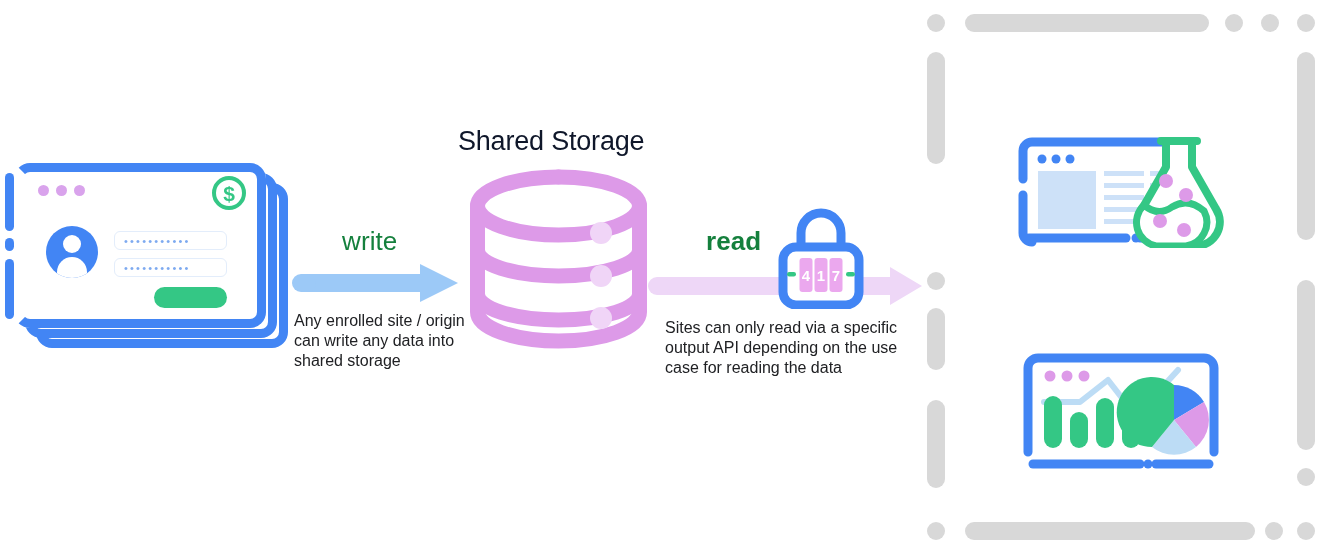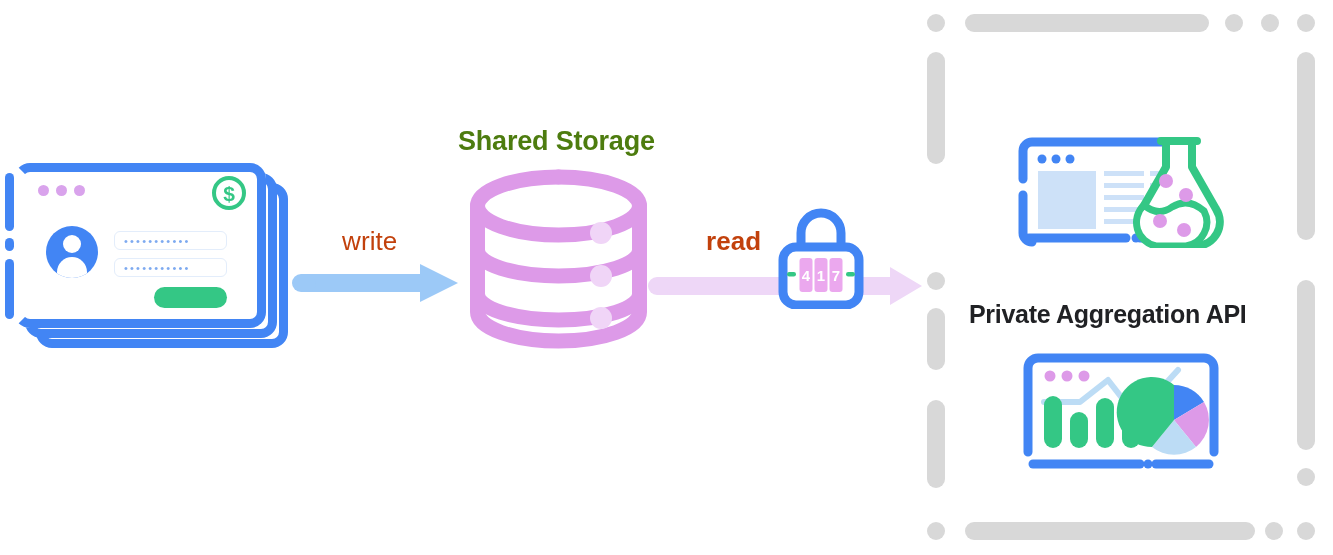--- a/index.html
+++ b/index.html
@@ -95,37 +95,37 @@
   #input-user { top: 68px; }
   #input-pass { top: 95px; }
   #submit-button {
     position: absolute; left: 140px; top: 124px;
     width: 73px; height: 21px; border-radius: 11px; background: #34c785;
   }
 
   
   .arrow-label {
     position: absolute;
-    font-size: 26px; color: #c2410c; letter-spacing: .1px;
+    font-size: 26px; color: #15803d; letter-spacing: .1px;
   }
   #label-write { left: 342px; top: 226px; }
   #label-read  { left: 706px; top: 226px; font-weight: bold; }
 
   .caption {
     position: absolute;
     font-size: 16px; line-height: 20px; color: #202124;
     white-space: pre-line;
   }
   #caption-write { left: 294px; top: 311px; width: 180px; }
   #caption-read  { left: 665px; top: 318px; width: 240px; }
 
   
   #shared-storage-title {
     position: absolute; left: 458px; top: 126px;
-    font-size: 27px; font-weight: 700; color: #4d7c0f; letter-spacing: -.2px;
+    font-size: 27px; font-weight: 400; color: #0f172a; letter-spacing: -.2px;
   }
 
   
   #lock-icon { position: absolute; left: 777px; top: 203px; }
 
   
   #output-panel { position: absolute; left: 913px; top: 0px; width: 420px; height: 555px; }
   .gdash { position: absolute; background: #d8d8d8; }
   .gdot  { position: absolute; background: #d8d8d8; width: 18px; height: 18px; border-radius: 50%; }
 
@@ -175,20 +175,21 @@
     </div>
   </div>
 
   <div class="abs" style="left:292px; top:262px;">
     <svg width="168" height="42" viewBox="0 0 168 42">
       <path d="M10 12 H128 V2 L166 21 L128 40 V30 H10 a10 10 0 0 1 0 -18 Z" fill="#9cc9f7"></path>
       <rect x="0" y="12" width="24" height="18" rx="9" fill="#9cc9f7"></rect>
     </svg>
   </div>
   <div id="label-write" class="arrow-label">write</div>
+  <div id="caption-write" class="caption">Any enrolled site / origin can write any data into shared storage</div>
 
   <div id="shared-storage-title">Shared Storage</div>
 
   <div class="abs" style="left:466px; top:166px;">
     <svg width="185" height="185" viewBox="0 0 185 185">
       <g fill="none" stroke="#dd9ae8" stroke-width="15" stroke-linecap="round">
 
         <path d="M92.5 11 A 81 29 0 0 0 11.5 40"></path>
         <path d="M92.5 11 A 81 29 0 0 1 173.5 40"></path>
         <path d="M11.5 40 A 81 29 0 0 0 173.5 40"></path>
@@ -204,20 +205,21 @@
     </svg>
   </div>
 
   <div class="abs" style="left:648px; top:267px;">
     <svg width="276" height="38" viewBox="0 0 276 38">
       <path d="M10 10 H242 V0 L274 19 L242 38 V28 H10 a10 10 0 0 1 0 -18 Z" fill="#eed7f7"></path>
       <rect x="0" y="10" width="22" height="18" rx="9" fill="#eed7f7"></rect>
     </svg>
   </div>
   <div id="label-read" class="arrow-label">read</div>
+  <div id="caption-read" class="caption">Sites can only read via a specific output API depending on the use case for reading the data</div>
 
   <div id="lock-icon">
     <svg width="88" height="106" viewBox="0 0 88 106">
 
       <path d="M24 48 V30 a20 20 0 0 1 40 0 V48" fill="none" stroke="#4285f4" stroke-width="9"></path>
 
       <rect x="6" y="44" width="76" height="58" rx="13" fill="#ffffff" stroke="#4285f4" stroke-width="9"></rect>
 
       <g>
         <rect x="22.5" y="55" width="13" height="34" rx="3" fill="#eba8ee"></rect>
@@ -290,21 +292,20 @@
 
       <path d="M147 8 h36 M152 8 v26 L128 76 a24 24 0 0 0 20 37 h34 a24 24 0 0 0 20 -37 L178 34 V8" fill="#ffffff" stroke="#34c785" stroke-width="8" stroke-linejoin="round" stroke-linecap="round"></path>
       <path d="M130 72 q14 12 28 2 q16 -10 32 4 a24 24 0 0 1 -18 35 h-30 a24 24 0 0 1 -12 -41 Z" fill="#ffffff" stroke="#34c785" stroke-width="7"></path>
       <circle cx="152" cy="48" r="7" fill="#dd9ae8"></circle>
       <circle cx="172" cy="62" r="7" fill="#dd9ae8"></circle>
       <circle cx="146" cy="88" r="7" fill="#dd9ae8"></circle>
       <circle cx="170" cy="97" r="7" fill="#dd9ae8"></circle>
     </svg>
   </div>
 
-  <div id="title-private-agg" class="api-title">Private Aggregation API</div>
 
   <div id="icon-private-agg">
     <svg width="198" height="128" viewBox="0 0 198 128">
 
       <g fill="none" stroke="#4285f4" stroke-width="9" stroke-linecap="round">
         <path d="M6 100 V16 a10 10 0 0 1 10 -10 H182 a10 10 0 0 1 10 10 V100"></path>
         <path d="M11 112 H118"></path>
         <path d="M134 112 H187"></path>
       </g>
       <circle cx="126" cy="112" r="4.5" fill="#4285f4"></circle>

